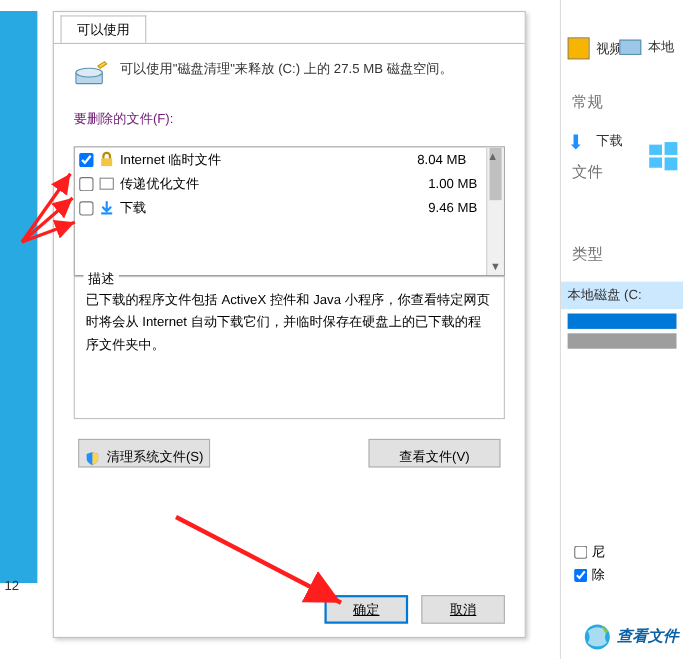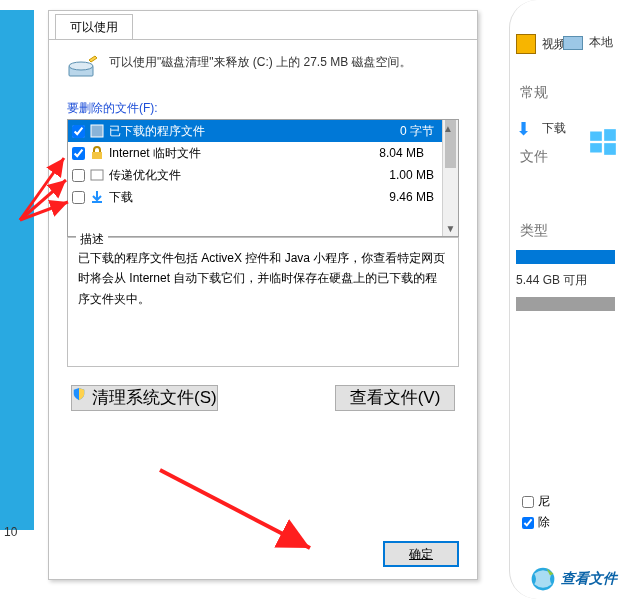--- a/index.html
+++ b/index.html
@@ -1,20 +1,20 @@
 <!DOCTYPE html>
 <html><head>
 <meta charset="utf-8">
 <style>
   * { box-sizing: border-box; margin: 0; padding: 0; font-family: "Microsoft YaHei", "Segoe UI", sans-serif; }
   html, body { width: 621px; height: 599px; overflow: hidden; background: #e5e5e5; }
   .canvas { position: relative; width: 621px; height: 599px; background: #fff; }
 
   
-  .sidebar-right { position: absolute; right: 0; top: 0; width: 112px; height: 599px; background: #fff; border-left: 1px solid #dcdcdc; border-radius: 28px; }
+  .sidebar-right { position: absolute; right: 0; top: 0; width: 112px; height: 599px; background: #fff; border-left: 1px solid #dcdcdc; }
   .sidebar-right .row { display: flex; align-items: center; gap: 6px; padding: 4px 6px; font-size: 12px; color: #333; }
   .sidebar-right .hdr-box { font-size: 14px; padding: 6px 10px; color: #737373; }
   .sidebar-right .disk-row { background: #cce8ff; }
   .sidebar-right .cap-bar { height: 14px; background: #0078d7; margin: 4px 6px; }
   .sidebar-right .cap-bar.gray { background: #9e9e9e; }
   .sidebar-right .chk-row { display: flex; align-items: center; gap: 4px; font-size: 12px; padding: 2px 6px; }
   .sidebar-right input[type=checkbox] { width: 12px; height: 12px; }
 
   .left-gutter { position: absolute; left: 0; top: 0; width: 34px; height: 599px; background: linear-gradient(#fff 0 10px, #29a9e1 10px 530px, #fff 530px); }
 
@@ -23,56 +23,56 @@
 
   
   .dialog { position: absolute; left: 48px; top: 10px; width: 430px; height: 570px; background: #fff; border: 1px solid #c0c0c0; box-shadow: 2px 2px 4px rgba(0,0,0,.2); }
   .tabstrip { height: 28px; display: flex; align-items: flex-end; padding-left: 6px; }
   .tab { border: 1px solid #c0c0c0; border-bottom: none; padding: 4px 14px; font-size: 12px; background: #fff; position: relative; top: 1px; }
   .tabcontent { border-top: 1px solid #c0c0c0; padding: 14px 18px 12px; height: calc(100% - 28px); position: relative; }
 
   .inforow { display: flex; align-items: flex-start; gap: 10px; font-size: 12px; color: #333; margin-bottom: 18px; }
   .inforow .disk-icon { width: 32px; height: 28px; }
 
-  .label-small { font-size: 12px; color: #1d4ed8; margin-bottom: 2px; }
+  .label-small { font-size: 12px; color: #701a75; margin-bottom: 16px; }
 
   .filelist { border: 1px solid #a0a0a0; height: 118px; overflow: hidden; position: relative; font-size: 12px; }
   .filelist .item { display: flex; align-items: center; height: 22px; padding: 0 4px; gap: 4px; }
   .filelist .item.selected { background: #0078d7; color: #fff; }
   .filelist .item .icon { width: 16px; height: 16px; display: flex; align-items: center; justify-content: center; }
   .filelist .item .text { flex: 1; }
   .filelist .item .size { width: 70px; text-align: right; padding-right: 6px; }
   .filelist input[type=checkbox] { width: 13px; height: 13px; }
   .filelist .scrollbar { position: absolute; right: 0; top: 0; bottom: 0; width: 16px; background: #f0f0f0; border-left: 1px solid #d0d0d0; }
   .filelist .scrollbar .arrow { height: 16px; display: flex; align-items: center; justify-content: center; color: #666; font-size: 10px; }
   .filelist .scrollbar .thumb { background: #c0c0c0; margin: 0 2px; height: 48px; }
 
   .totalrow { display: flex; justify-content: space-between; font-size: 12px; margin: 10px 2px 14px; }
 
   .groupbox { border: 1px solid #c0c0c0; padding: 10px 10px 12px; position: relative; font-size: 12px; line-height: 1.7; height: 130px; }
   .groupbox .legend { position: absolute; top: -9px; left: 8px; background: #fff; padding: 0 4px; }
 
   .btnrow1 { display: flex; justify-content: space-between; margin-top: 18px; padding: 0 4px; }
-  .btn { min-width: 120px; height: 26px; border: 1px solid #adadad; background: #e1e1e1; font-size: 17px; display: inline-flex; align-items: flex-start; justify-content: center; gap: 6px; cursor: default; }
+  .btn { min-width: 120px; height: 26px; border: 1px solid #adadad; background: #e1e1e1; font-size: 12px; display: inline-flex; align-items: flex-end; justify-content: center; gap: 6px; cursor: default; }
   .btn .shield-icon { width: 14px; height: 14px; }
 
   .btnrow2 { position: absolute; right: 18px; bottom: 12px; display: flex; gap: 12px; text-decoration: underline; }
   .btn2 { width: 76px; height: 26px; border: 1px solid #adadad; background: #e1e1e1; font-size: 12px; display: inline-flex; align-items: center; justify-content: center; }
   .btn2.primary { border: 2px solid #0078d7; }
 
   
   .arrow { position: absolute; pointer-events: none; }
 </style>
 </head>
 <body>
 
 <div class="canvas">
 
   <div class="left-gutter"></div>
-  <div style="position:absolute; left:4px; bottom:60px; font-size:12px; color:#333;">10</div>
+  <div style="position:absolute; left:4px; bottom:60px; font-size:12px; color:#333;">12</div>
 
   <div class="sidebar-right">
     <div class="row" style="margin-top:30px;">
       <span style="width:20px;height:20px;background:linear-gradient(#f7b500,#f7b500);border:1px solid #a07000;"></span>
       <span>视频</span>
     </div>
     <div class="row" style="position:absolute; right:2px; top:30px;">
       <span style="width:20px;height:14px;background:#9cc7e6;border:1px solid #5a8fb0;"></span>
       <span>本地</span>
     </div>
@@ -84,24 +84,24 @@
     <div style="position:absolute; right:4px; top:128px; width:28px; height:22px;">
       <svg viewBox="0 0 24 24">
           <rect x="1" y="3" width="10" height="8" fill="#4cc2ff"></rect>
           <rect x="13" y="1" width="10" height="10" fill="#4cc2ff"></rect>
           <rect x="1" y="13" width="10" height="8" fill="#4cc2ff"></rect>
           <rect x="13" y="13" width="10" height="10" fill="#4cc2ff"></rect>
         </svg>
     </div>
     <div class="hdr-box">文件</div>
     <div class="hdr-box" style="margin-top:44px;">类型</div>
+    <div class="row disk-row" style="margin-top:10px;">
+      <span>本地磁盘 (C:</span>
+    </div>
     <div class="cap-bar"></div>
-    <div class="row">
-        <span>5.44 GB 可用</span>
-      </div>
     <div class="cap-bar gray"></div>
 
     <div style="position:absolute; bottom:66px; left:6px; right:0;">
       <div class="chk-row">
           <input type="checkbox" style="">
           <span>尼</span>
         </div>
       <div class="chk-row">
           <input type="checkbox" checked="" style="">
           <span>除</span>
@@ -122,30 +122,20 @@
               <path d="M22 6 l6 -4 l2 2 l-6 4 z" fill="#ffd24d" stroke="#c89a00"></path>
             </svg>
         </span>
         <span>可以使用"磁盘清理"来释放  (C:) 上的 27.5 MB 磁盘空间。</span>
       </div>
 
       <div class="label-small">要删除的文件(F):</div>
 
       <div class="filelist">
         <div id="file-items">
-            <div class="item selected" style="padding-right: 18px;">
-              <input type="checkbox" checked="" style="">
-              <span class="icon">
-                <svg width="16" height="16">
-                  <rect x="2" y="2" width="12" height="12" fill="#8ab4d8" stroke="#fff"></rect>
-                </svg>
-              </span>
-              <span class="text">已下载的程序文件</span>
-              <span class="size">0 字节</span>
-            </div>
             <div class="item" style="padding-right: 28px;">
               <input type="checkbox" checked="" style="">
               <span class="icon">
                 <svg width="16" height="16">
                   <rect x="3" y="7" width="10" height="7" fill="#f4c542"></rect>
                   <path d="M5 7 V5 a3 3 0 0 1 6 0 V7" fill="none" stroke="#b88a00" stroke-width="2"></path>
                 </svg>
               </span>
               <span class="text">Internet 临时文件</span>
               <span class="size">8.04 MB</span>
@@ -198,20 +188,23 @@
         </div>
         <div class="btn">
           <span>查看文件(V)</span>
         </div>
       </div>
 
       <div class="btnrow2">
         <div class="btn2 primary">
             <span>确定</span>
           </div>
+        <div class="btn2">
+            <span>取消</span>
+          </div>
       </div>
     </div>
   </div>
 
   <svg class="arrow" style="left:14px; top:140px; width:70px; height:110px;">
     <defs>
         <marker id="ah1" markerWidth="8" markerHeight="8" refX="6" refY="3" orient="auto">
           <path d="M0,0 L6,3 L0,6 Z" fill="#ff1e1e"></path>
         </marker>
       </defs>

